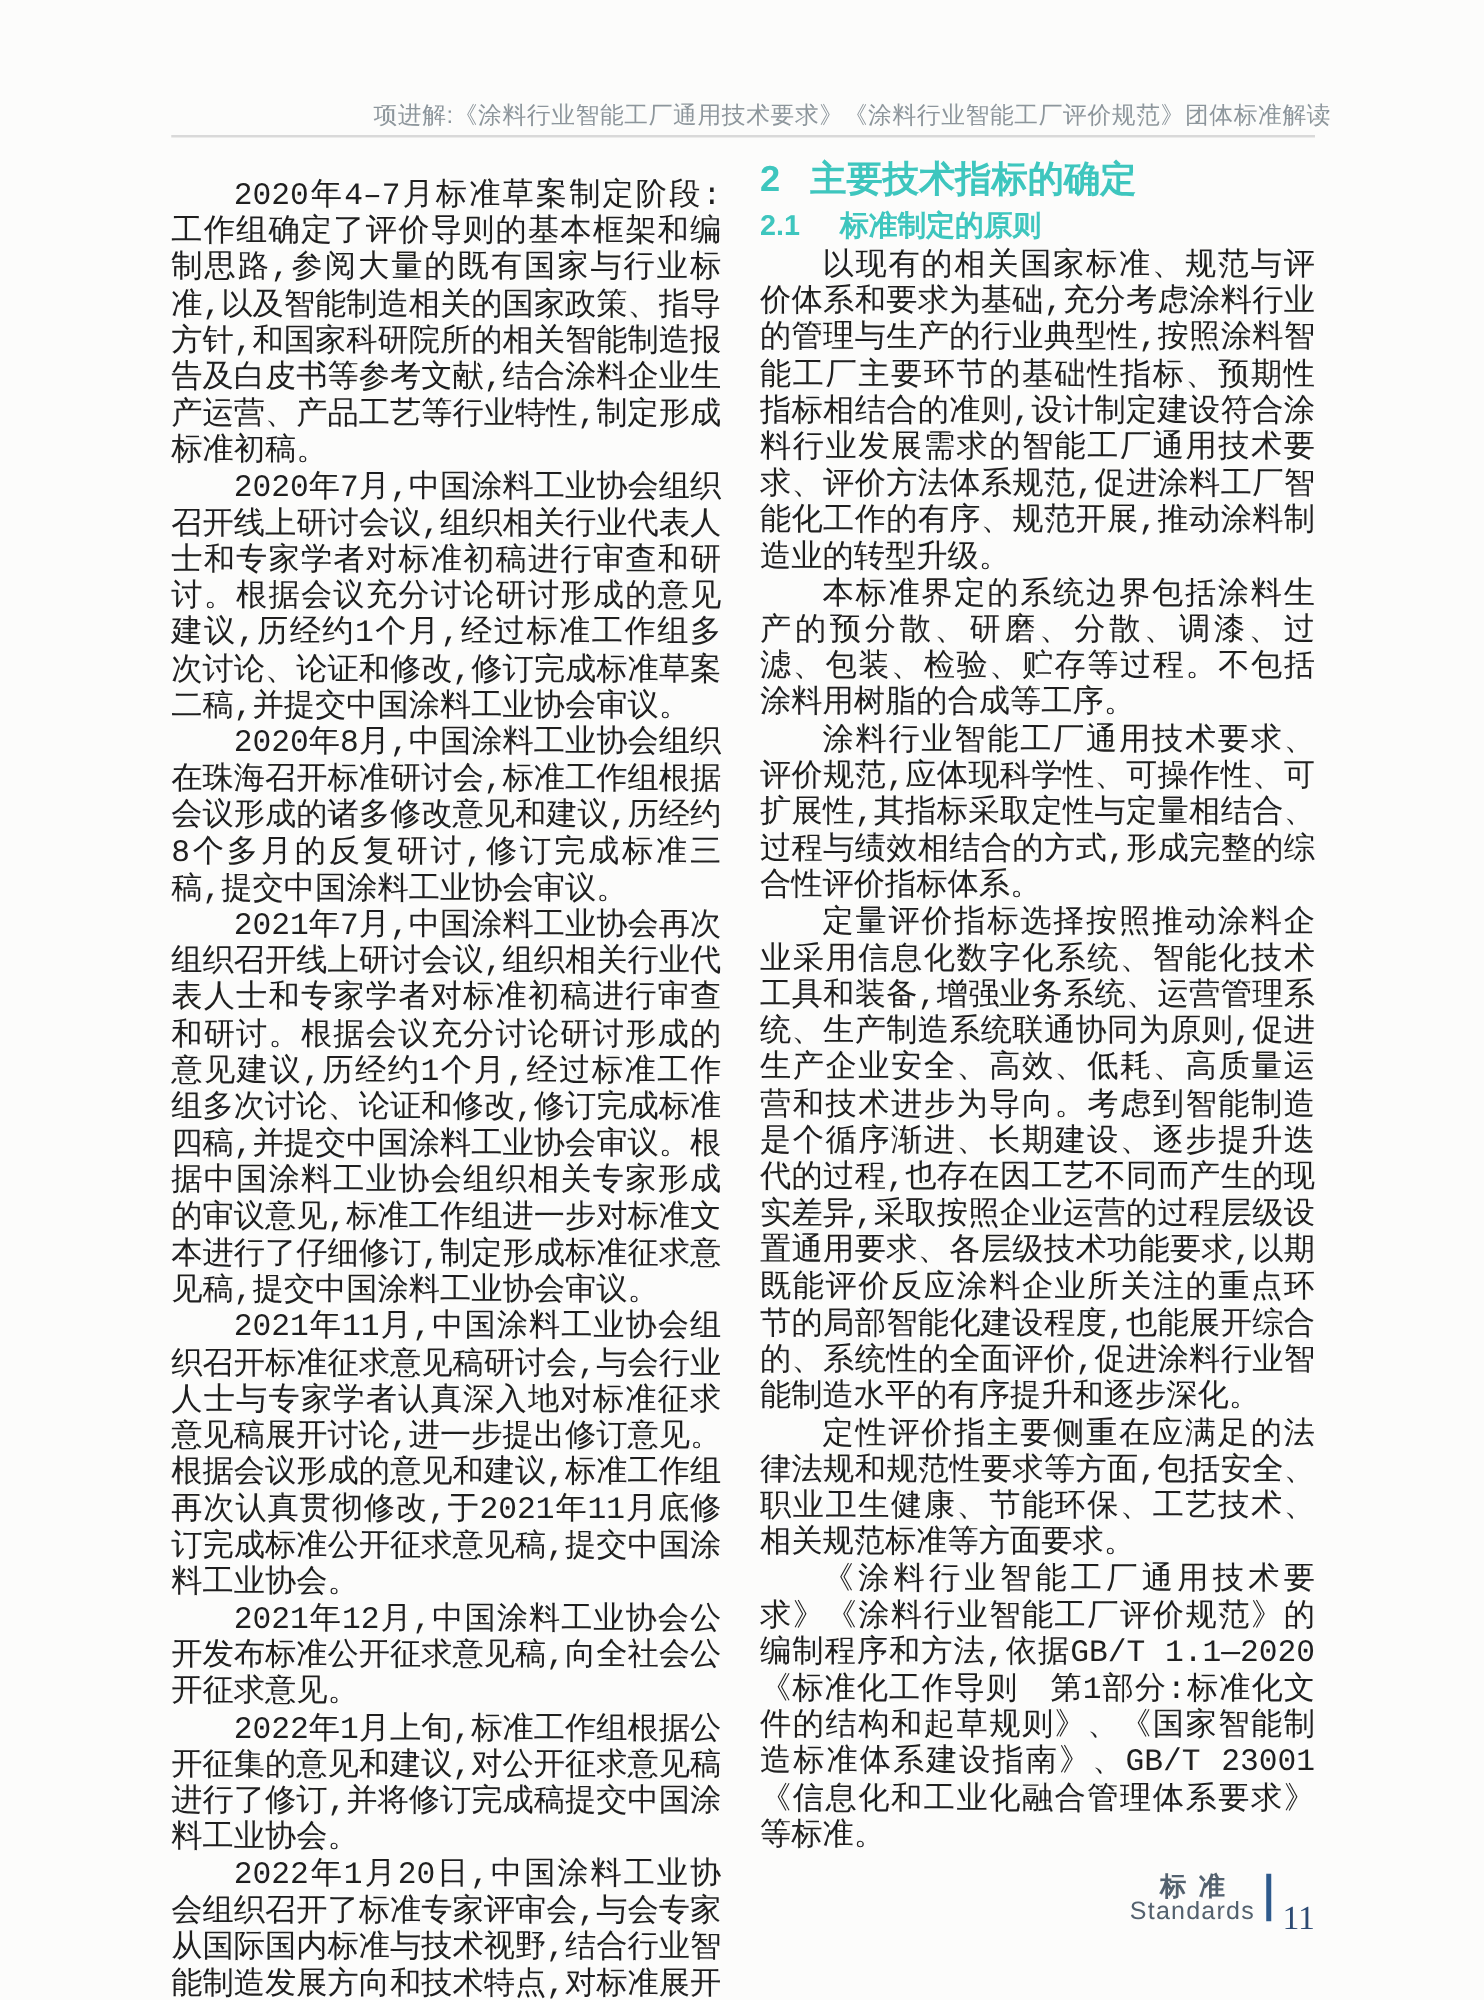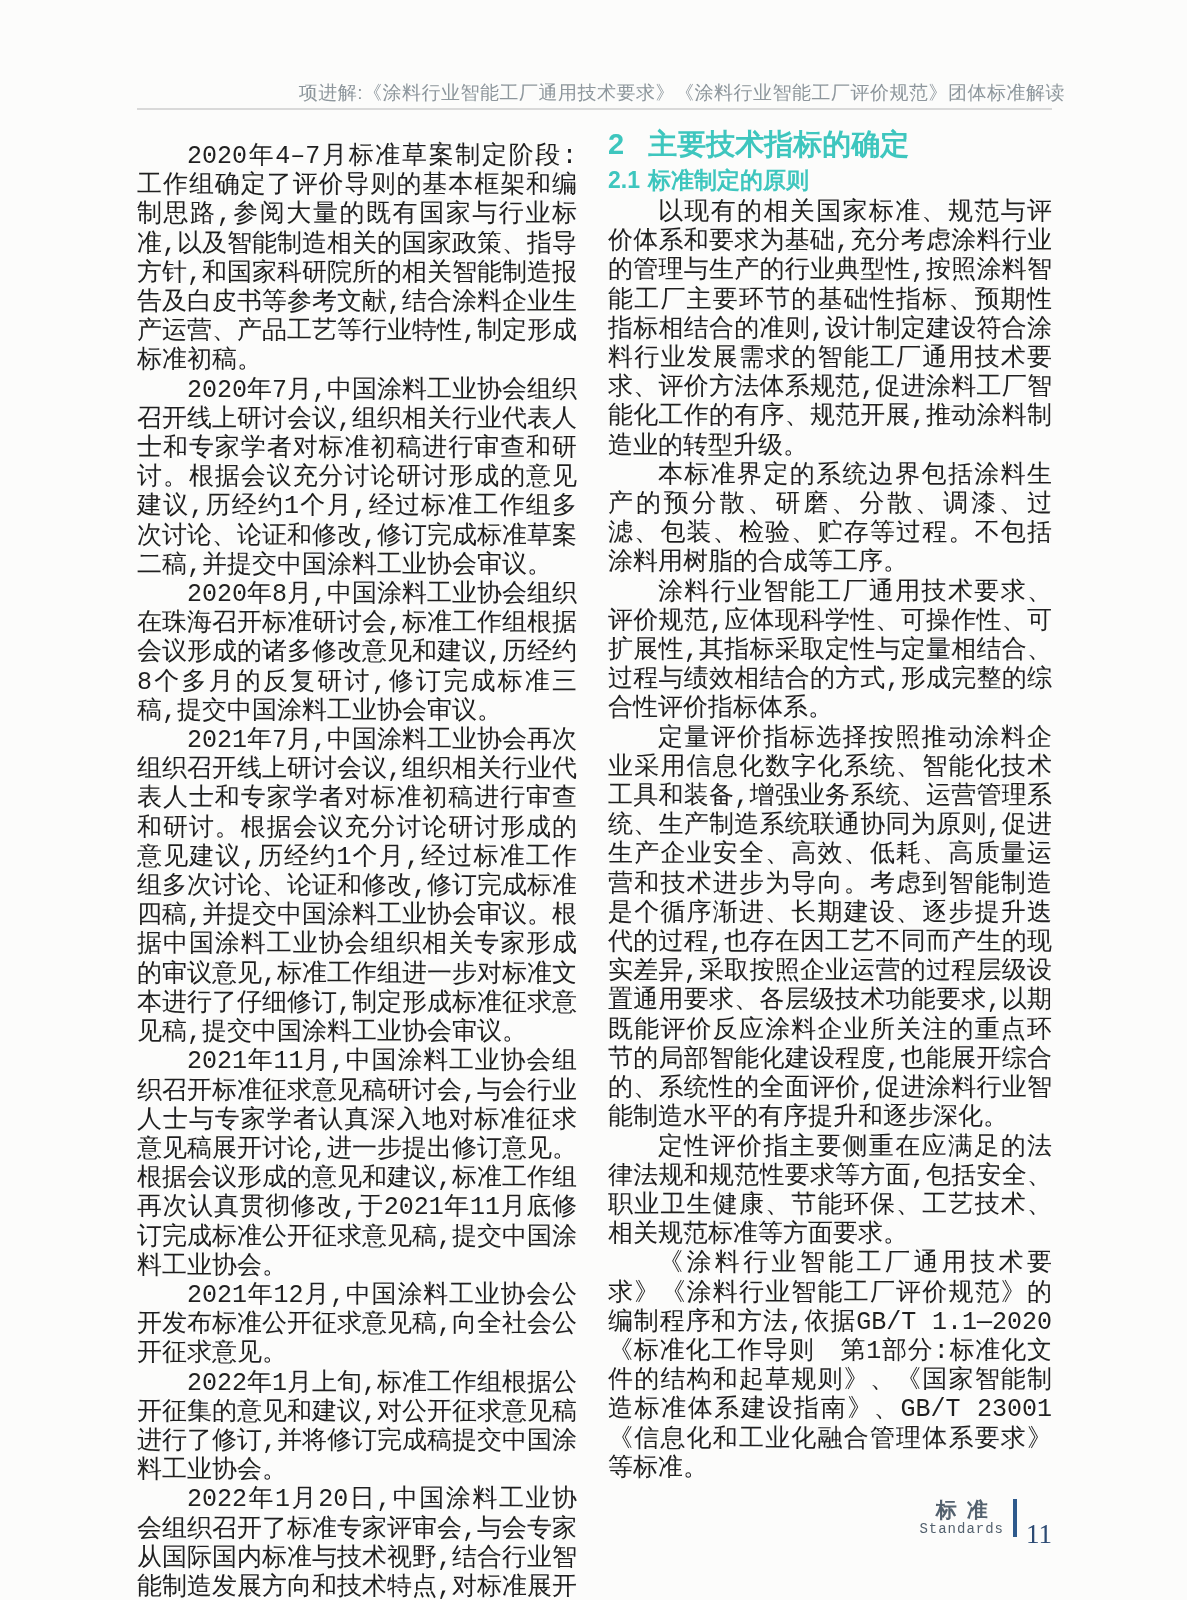--- a/index.html
+++ b/index.html
@@ -53,37 +53,37 @@
     font-size:29px;line-height:33px;
   }
   .sec-num{margin-right:24px;}
   h3.subsec{
     margin:4px 0 4px 0;
     color:var(--accent);
     font-family:"Liberation Sans","DejaVu Sans",sans-serif;
     font-weight:bold;
     font-size:23px;line-height:27px;
   }
-  .subsec-num{margin-right:8px;}
+  .subsec-num{margin-right:32px;}
   .page-footer{
     position:absolute;top:1499px;right:135px;
     display:flex;align-items:flex-start;gap:9px;
   }
   .footer-labels{display:flex;flex-direction:column;align-items:center;}
   .footer-cn{
     font-size:21px;line-height:22px;
     letter-spacing:10px;margin-right:-10px;
     color:var(--footer-text);
     font-family:"Liberation Sans","DejaVu Sans",sans-serif;
     font-weight:bold;
   }
   .footer-en{
-    font-size:14px;line-height:16px;letter-spacing:1px;
+    font-size:20px;line-height:16px;letter-spacing:1px;
     color:var(--footer-text);
-    font-family:Liberation Mono, monospace;
+    font-family:Liberation Sans, sans-serif;
   }
   .footer-bar{width:4px;height:38px;background:var(--footer-bar);}
   .footer-page{
     font-size:27px;color:var(--page-number);
     font-family:"Liberation Serif","DejaVu Serif",serif;
     padding-top:20px;
   }
 </style>
 </head>
 <body>

